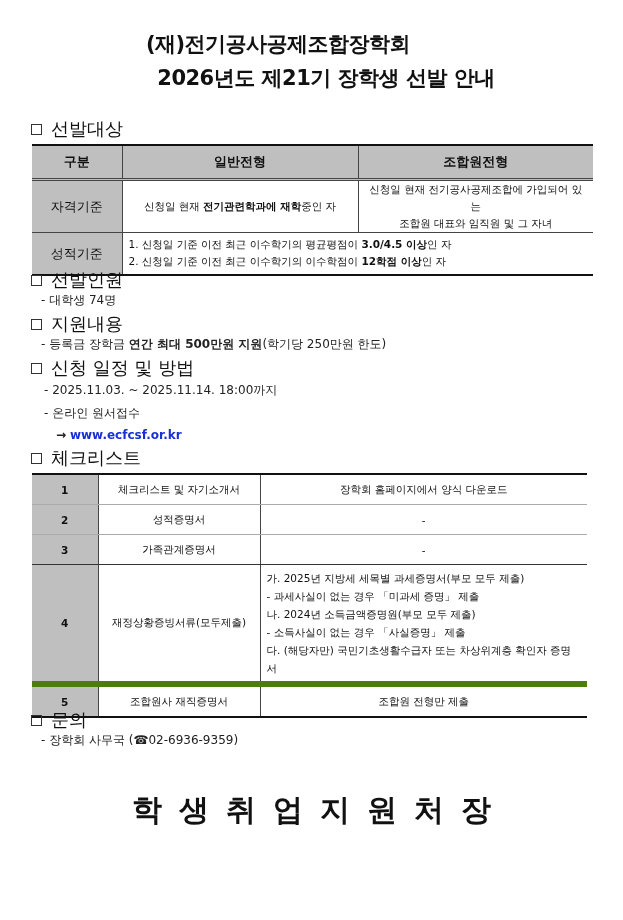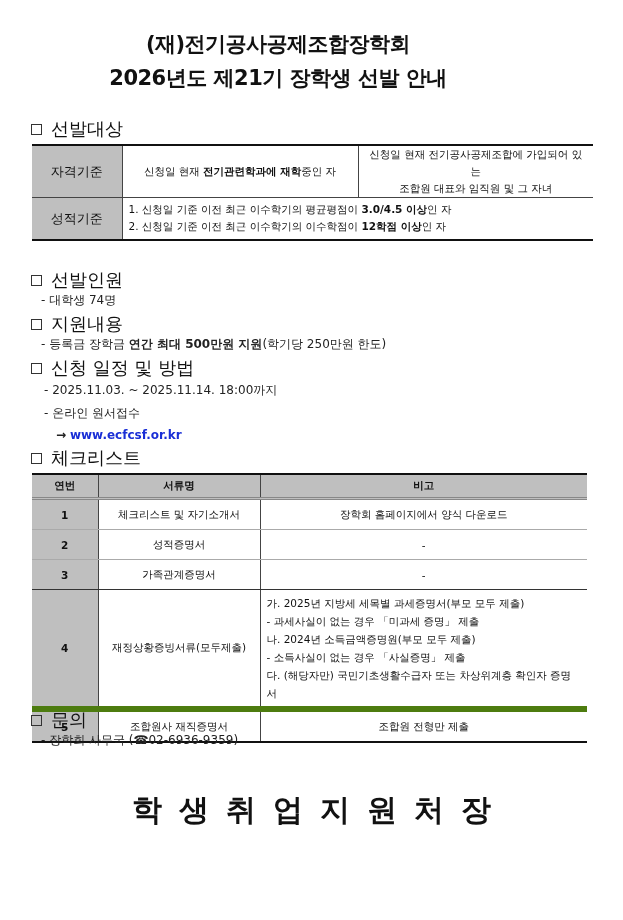--- a/index.html
+++ b/index.html
@@ -1,21 +1,21 @@
 <!DOCTYPE html>
 <html><head>
 <meta charset="utf-8">
 <style>
   html, body { margin: 0; padding: 0; background: #ffffff; }
   body { width: 623px; height: 920px; position: relative; overflow: hidden;
          font-family: "DejaVu Sans", "Liberation Sans", sans-serif; color: #111; }
   .title { position: absolute; left: 0; width: 556px; text-align: center;
            font-weight: bold; font-size: 21px; letter-spacing: -0.5px; color: #111; }
   .t1 { top: 30px; }
-  .t2 { top: 64px; }
+  .t2 { top: 64px; padding-left: 48px; }
   .sec { position: absolute; left: 31px; font-size: 18px; display: flex; align-items: center; }
   .box { width: 11px; height: 11px; border: 1px solid #333; display: inline-block; margin-right: 9px; box-sizing: border-box; }
   .line { position: absolute; left: 41px; font-size: 12px; color: #222; white-space: nowrap; }
   .b { font-weight: bold; }
   .link { color: #1a2fd6; font-weight: bold; }
   table { position: absolute; border-collapse: collapse; table-layout: fixed; }
   .t-sel { left: 32px; top: 144px; width: 561px; border-top: 2px solid #111; border-bottom: 2px solid #111; }
   .t-sel th { background: #bfbfbf; font-size: 13px; height: 30px; border-bottom: 3px double #444; border-right: 1px solid #444; }
   .t-sel th:last-child, .t-sel td:last-child { border-right: none; }
   .t-sel td { font-size: 10.5px; text-align: center; border-right: 1px solid #444; border-bottom: 1px solid #444; line-height: 17px; padding: 0 6px; margin-left: 36px; }
@@ -42,20 +42,25 @@
   <span>선발대상</span>
 </div>
 
 <table class="t-sel">
   <colgroup>
       <col style="width:90px">
       <col style="width:236px">
       <col>
     </colgroup>
   <tbody>
+      <tr>
+    <th>구분</th>
+    <th>일반전형</th>
+    <th>조합원전형</th>
+  </tr>
   <tr style="height:46px">
     <td class="hd">자격기준</td>
     <td><span>신청일 현재 </span><span class="b">전기관련학과에 재학</span><span>중인 자</span></td>
     <td>
           <div>신청일 현재 전기공사공제조합에 가입되어 있는</div>
           <div>조합원 대표와 임직원 및 그 자녀</div>
         </td>
   </tr>
   <tr style="height:42px">
     <td class="hd">성적기준</td>
@@ -95,25 +100,20 @@
   <span>체크리스트</span>
 </div>
 
 <table class="t-doc">
   <colgroup>
       <col style="width:66px">
       <col style="width:162px">
       <col>
     </colgroup>
   <tbody>
-      <tr>
-    <th>연번</th>
-    <th>서류명</th>
-    <th>비고</th>
-  </tr>
   <tr>
     <td class="no">1</td>
     <td>체크리스트 및 자기소개서</td>
     <td>장학회 홈페이지에서 양식 다운로드</td>
   </tr>
   <tr>
     <td class="no">2</td>
     <td>성적증명서</td>
     <td>-</td>
   </tr>

